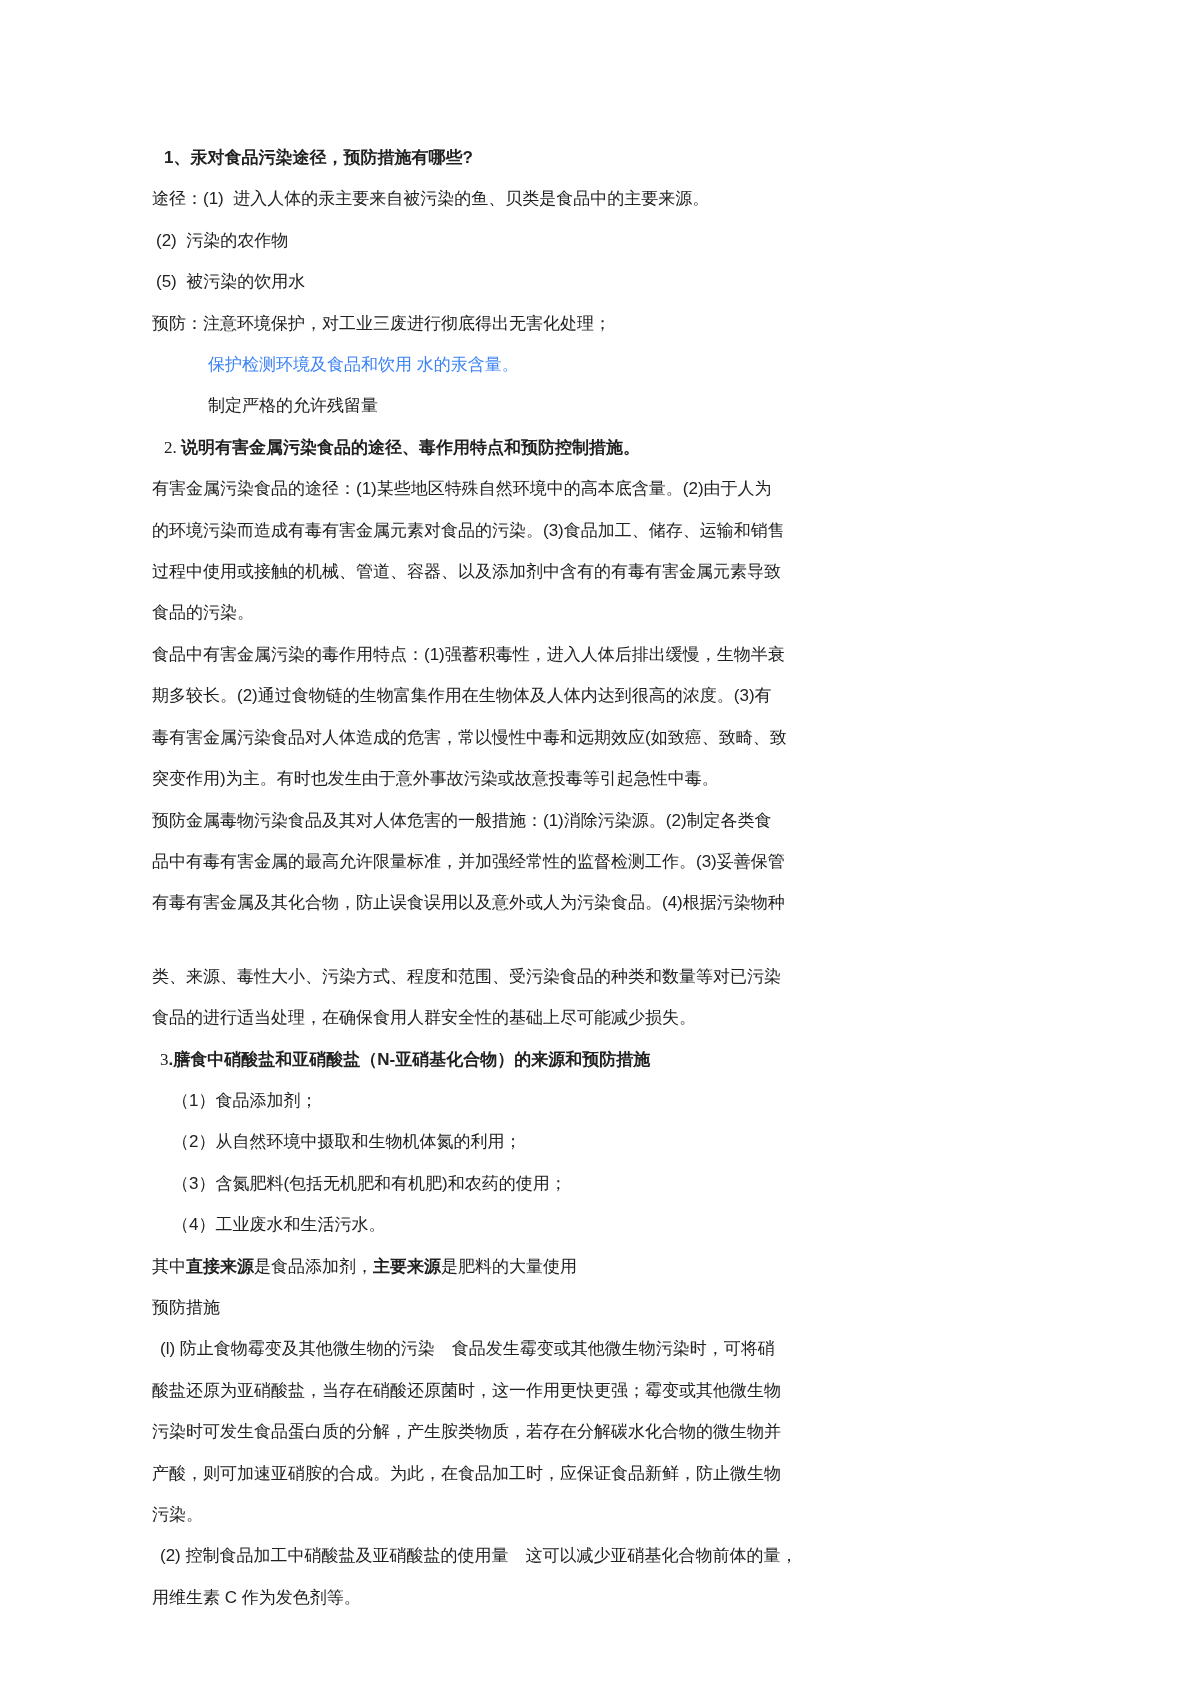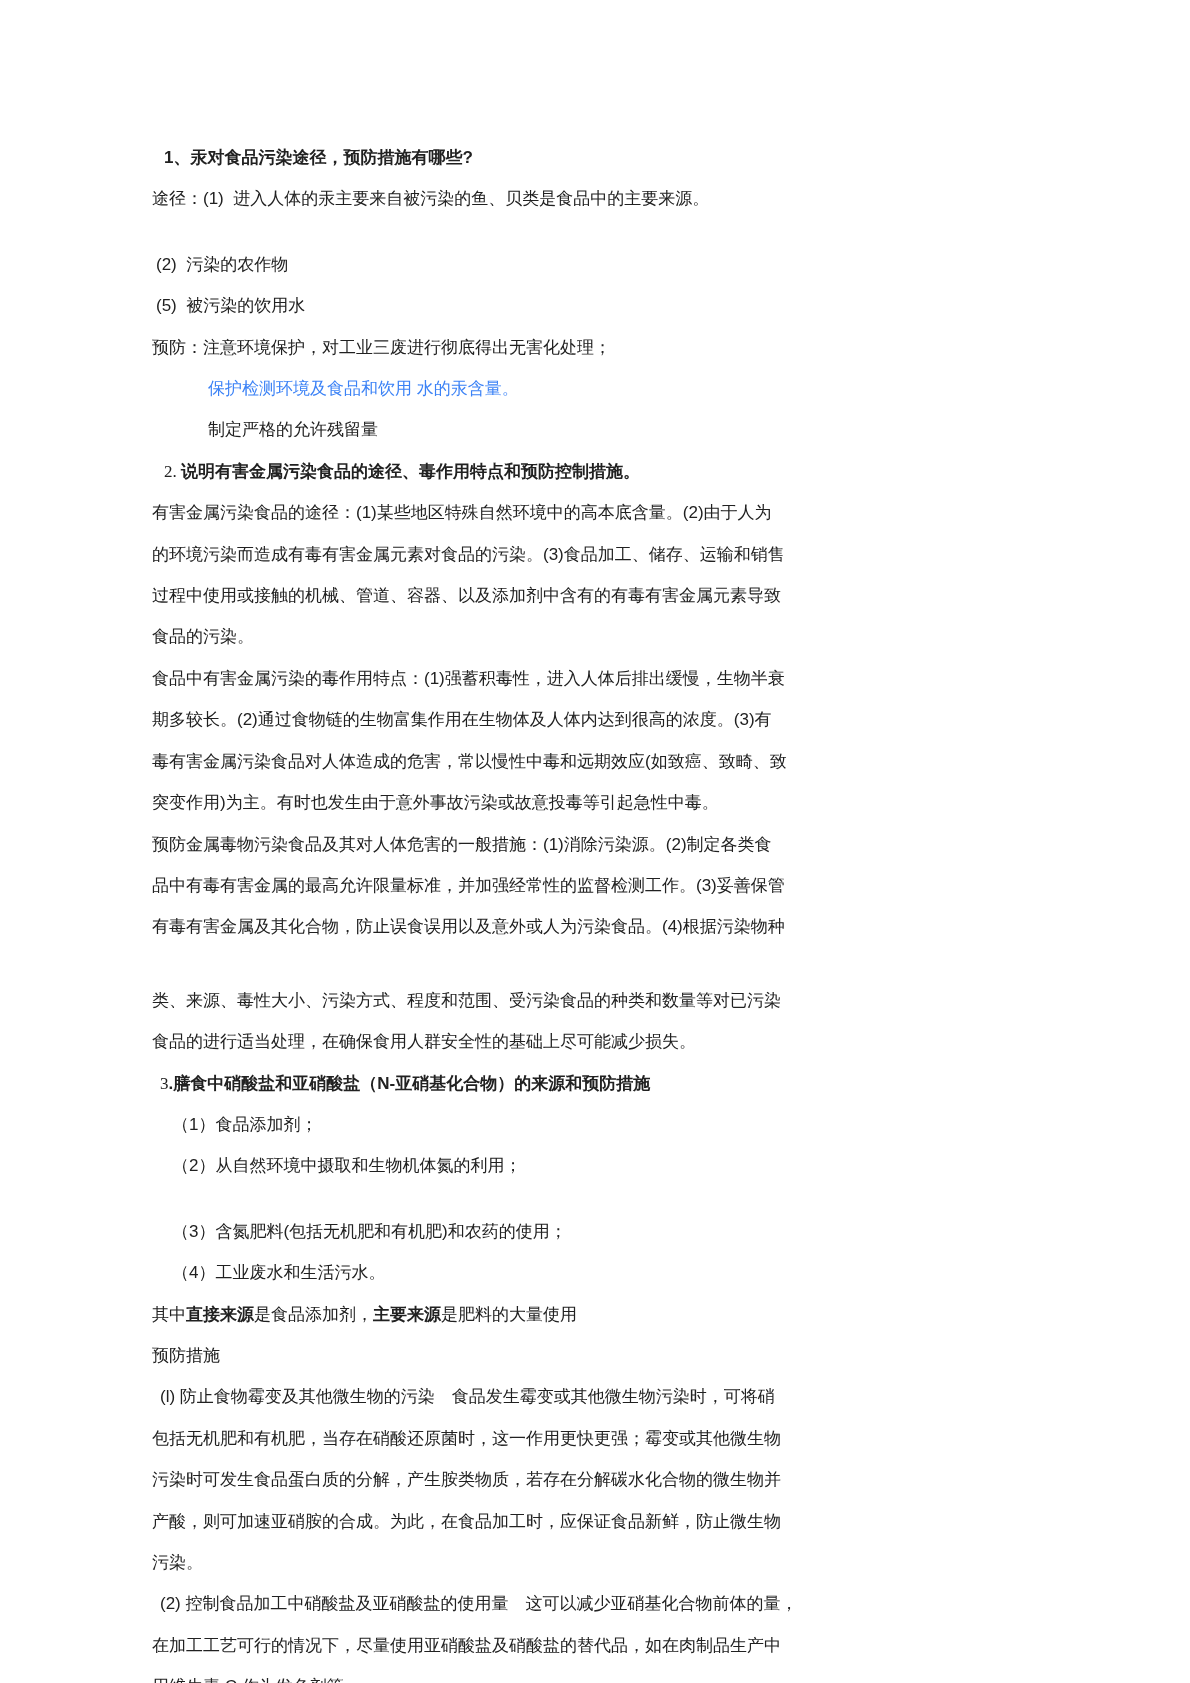--- a/index.html
+++ b/index.html
@@ -30,21 +30,21 @@
   .line .b { font-weight: 700; }
   .line .r { font-weight: 400; font-family: "Liberation Serif", serif; }
 </style>
 </head>
 <body>
 
 <div class="page" style="background: rgb(255, 255, 255);">
   <div class="content" id="document-body">
       <div class="line heading" style="padding-left: 12px; color: rgb(33, 33, 33);"><span class="b">1、汞对食品污染途径，预防措施有哪些?</span></div>
       <div class="line" style="color: rgb(33, 33, 33);"><span>途径：(1)  进入人体的汞主要来自被污染的鱼、贝类是食品中的主要来源。</span></div>
-      <div class="line" style="padding-left: 4px; color: rgb(33, 33, 33); margin-top: 24px;"><span>(2)  污染的农作物</span></div>
+      <div class="line" style="padding-left: 4px; color: rgb(33, 33, 33);"><span>(2)  污染的农作物</span></div>
       <div class="line" style="padding-left: 4px; color: rgb(33, 33, 33);"><span>(5)  被污染的饮用水</span></div>
       <div class="line" style="color: rgb(33, 33, 33);"><span>预防：注意环境保护，对工业三废进行彻底得出无害化处理；</span></div>
       <div class="line" style="padding-left: 56px; color: #3b82f6;"><span>保护检测环境及食品和饮用 水的汞含量。</span></div>
       <div class="line" style="padding-left: 56px; color: rgb(33, 33, 33);"><span>制定严格的允许残留量</span></div>
       <div class="line heading" style="padding-left: 12px; color: rgb(33, 33, 33);"><span class="r">2. </span><span class="b">说明有害金属污染食品的途径、毒作用特点和预防控制措施。</span></div>
       <div class="line" style="color: rgb(33, 33, 33);"><span>有害金属污染食品的途径：(1)某些地区特殊自然环境中的高本底含量。(2)由于人为</span></div>
       <div class="line" style="color: rgb(33, 33, 33);"><span>的环境污染而造成有毒有害金属元素对食品的污染。(3)食品加工、储存、运输和销售</span></div>
       <div class="line" style="color: rgb(33, 33, 33);"><span>过程中使用或接触的机械、管道、容器、以及添加剂中含有的有毒有害金属元素导致</span></div>
       <div class="line" style="color: rgb(33, 33, 33);"><span>食品的污染。</span></div>
       <div class="line" style="color: rgb(33, 33, 33);"><span>食品中有害金属污染的毒作用特点：(1)强蓄积毒性，进入人体后排出缓慢，生物半衰</span></div>
@@ -52,26 +52,25 @@
       <div class="line" style="color: rgb(33, 33, 33);"><span>毒有害金属污染食品对人体造成的危害，常以慢性中毒和远期效应(如致癌、致畸、致</span></div>
       <div class="line" style="color: rgb(33, 33, 33);"><span>突变作用)为主。有时也发生由于意外事故污染或故意投毒等引起急性中毒。</span></div>
       <div class="line" style="color: rgb(33, 33, 33);"><span>预防金属毒物污染食品及其对人体危害的一般措施：(1)消除污染源。(2)制定各类食</span></div>
       <div class="line" style="color: rgb(33, 33, 33);"><span>品中有毒有害金属的最高允许限量标准，并加强经常性的监督检测工作。(3)妥善保管</span></div>
       <div class="line" style="color: rgb(33, 33, 33);"><span>有毒有害金属及其化合物，防止误食误用以及意外或人为污染食品。(4)根据污染物种</span></div>
       <div class="line" style="color: rgb(33, 33, 33); margin-top: 32px;"><span>类、来源、毒性大小、污染方式、程度和范围、受污染食品的种类和数量等对已污染</span></div>
       <div class="line" style="color: rgb(33, 33, 33);"><span>食品的进行适当处理，在确保食用人群安全性的基础上尽可能减少损失。</span></div>
       <div class="line heading" style="padding-left: 8px; color: rgb(33, 33, 33);"><span class="r">3</span><span class="b">.膳食中硝酸盐和亚硝酸盐（N-亚硝基化合物）的来源和预防措施</span></div>
       <div class="line" style="padding-left: 20px; color: rgb(33, 33, 33);"><span>（1）食品添加剂；</span></div>
       <div class="line" style="padding-left: 20px; color: rgb(33, 33, 33);"><span>（2）从自然环境中摄取和生物机体氮的利用；</span></div>
-      <div class="line" style="padding-left: 20px; color: rgb(33, 33, 33); margin-top: 24px;"><span>（3）含氮肥料(包括无机肥和有机肥)和农药的使用；</span></div>
+      <div class="line" style="padding-left: 20px; color: rgb(33, 33, 33);"><span>（3）含氮肥料(包括无机肥和有机肥)和农药的使用；</span></div>
       <div class="line" style="padding-left: 20px; color: rgb(33, 33, 33);"><span>（4）工业废水和生活污水。</span></div>
       <div class="line" style="color: rgb(33, 33, 33);"><span>其中</span><span class="b">直接来源</span><span>是食品添加剂，</span><span class="b">主要来源</span><span>是肥料的大量使用</span></div>
       <div class="line" style="color: rgb(33, 33, 33);"><span>预防措施</span></div>
       <div class="line" style="padding-left: 8px; color: rgb(33, 33, 33);"><span>(l) 防止食物霉变及其他微生物的污染　食品发生霉变或其他微生物污染时，可将硝</span></div>
-      <div class="line" style="color: rgb(33, 33, 33);"><span>包括无机肥和有机肥，当存在硝酸还原菌时，这一作用更快更强；霉变或其他微生物</span></div>
+      <div class="line" style="color: rgb(33, 33, 33);"><span>酸盐还原为亚硝酸盐，当存在硝酸还原菌时，这一作用更快更强；霉变或其他微生物</span></div>
       <div class="line" style="color: rgb(33, 33, 33);"><span>污染时可发生食品蛋白质的分解，产生胺类物质，若存在分解碳水化合物的微生物并</span></div>
       <div class="line" style="color: rgb(33, 33, 33);"><span>产酸，则可加速亚硝胺的合成。为此，在食品加工时，应保证食品新鲜，防止微生物</span></div>
       <div class="line" style="color: rgb(33, 33, 33);"><span>污染。</span></div>
       <div class="line" style="padding-left: 8px; color: rgb(33, 33, 33);"><span>(2) 控制食品加工中硝酸盐及亚硝酸盐的使用量　这可以减少亚硝基化合物前体的量，</span></div>
-      <div class="line" style="color: rgb(33, 33, 33);"><span>在加工工艺可行的情况下，尽量使用亚硝酸盐及硝酸盐的替代品，如在肉制品生产中</span></div>
       <div class="line" style="color: rgb(33, 33, 33);"><span>用维生素 C 作为发色剂等。</span></div>
     </div>
 </div>
 
 </body></html>

